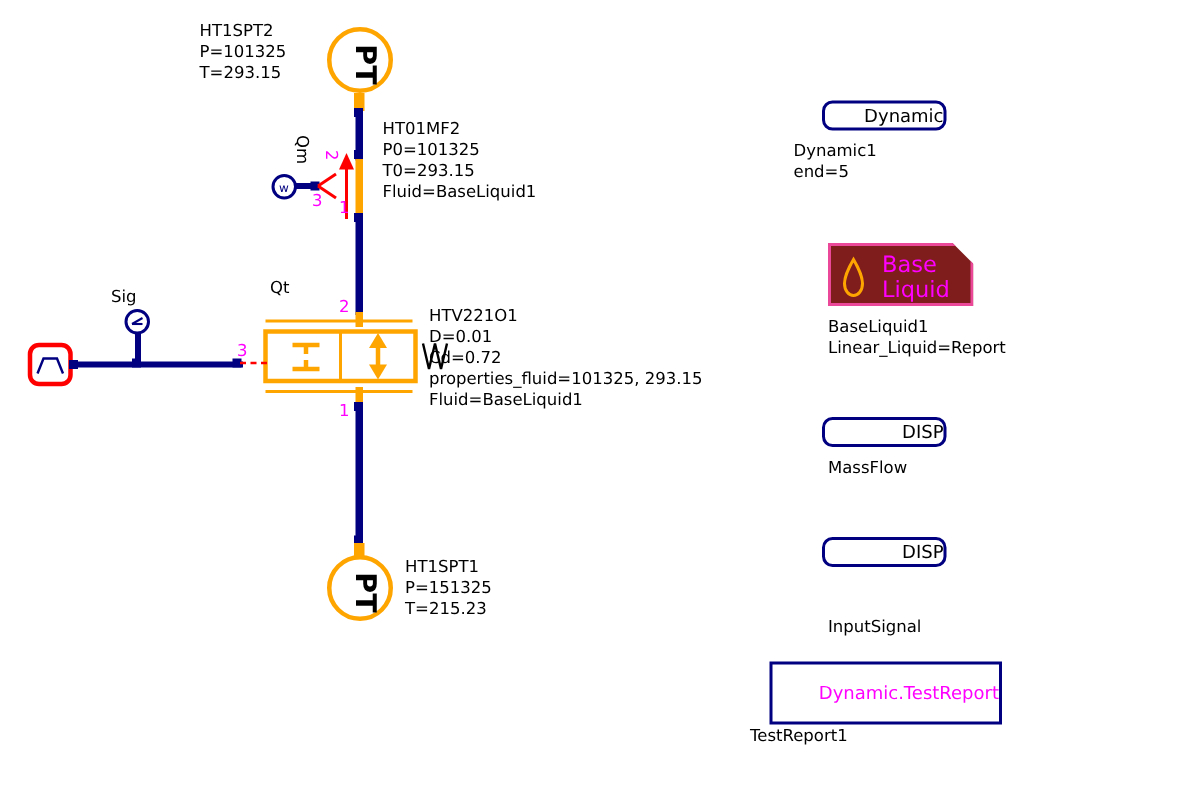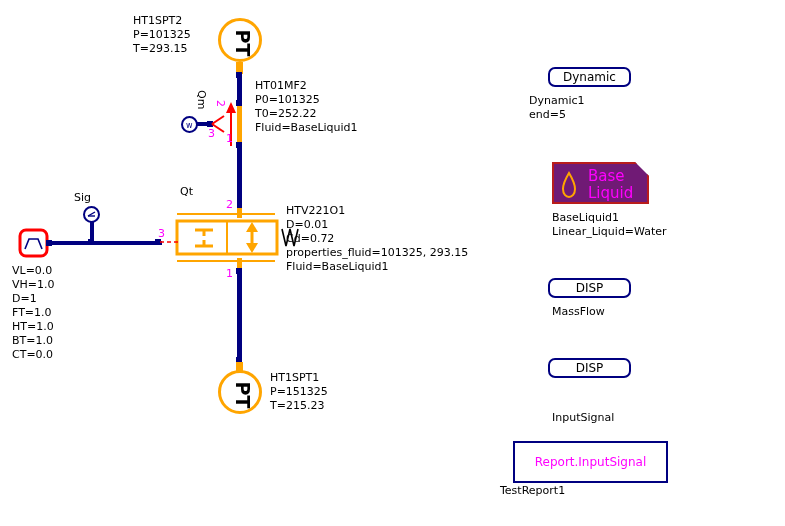--- a/index.html
+++ b/index.html
@@ -84,40 +84,40 @@
     border-radius: 50%;
     box-sizing: border-box;
     background: #ffffff;
   }
   .blockbox {
     position: absolute;
     box-sizing: border-box;
     background: #ffffff;
     display: flex;
     align-items: center;
-    justify-content: center;
+    justify-content: flex-end;
   }
   .rr-block {
     border: 2px solid #000080;
     border-radius: 7px;
     font-size: 12px;
     color: #000000;
     font-family: "DejaVu Sans", sans-serif;
   }
   .report-block {
     border: 2px solid #000080;
     font-size: 12px;
     color: #ff00ff;
     font-family: "DejaVu Sans", sans-serif;
   }
   .fluid-block {
     position: absolute;
     box-sizing: border-box;
-    background: #701a75;
-    border: 2px solid #b91c1c;
+    background: #7f1d1d;
+    border: 2px solid #ec4899;
     clip-path: polygon(0 0, calc(100% - 14px) 0, 100% 14px, 100% 100%, 0 100%);
   }
   .fluid-text {
     position: absolute;
     left: 34px;
     top: 4px;
     font-family: "DejaVu Sans", sans-serif;
     font-size: 15px;
     color: #ff00ff;
     line-height: 17px;
@@ -174,21 +174,21 @@
   <svg style="position:absolute; left:210px; top:113px; width:22px; height:22px;">
     <line x1="2" y1="11" x2="14" y2="3" stroke="#ff0000" stroke-width="2"></line>
     <line x1="2" y1="11" x2="14" y2="19" stroke="#ff0000" stroke-width="2"></line>
   </svg>
   <div class="port-num" style="left:208px; top:128px;">3</div>
   <div class="lbl" style="left:208px; top:90px; transform:rotate(90deg); transform-origin:left top;">Qm</div>
   <div class="lbl" style="left:180px; top:137px;margin-top:48px;">Qt</div>
 
   <div class="lbl" style="left:255px; top:79px;">HT01MF2</div>
   <div class="lbl" style="left:255px; top:93px;">P0=101325
-T0=252.22
+T0=293.15
 Fluid=BaseLiquid1</div>
 
   <div class="port-num" style="left:226px; top:199px;">2</div>
   <div class="pipe-orange" style="left:237px; top:208px; width:5px; height:10px;"></div>
 
   <svg style="position:absolute; left:175px; top:210px; width:115px; height:55px;">
 
     <line x1="2" y1="4" x2="100" y2="4" stroke="#ffa500" stroke-width="2"></line>
 
     <rect x="2" y="11" width="100" height="33" fill="#ffffff" stroke="#ffa500" stroke-width="3"></rect>
@@ -248,52 +248,45 @@
   <div class="sigwire" style="left:90px; top:222px; width:4px; height:20px;"></div>
   <div class="port-sq" style="left:88px; top:239px;"></div>
 
   <div class="port-sq" style="left:155px; top:239px;"></div>
 
   <svg style="position:absolute; left:160px; top:239px; width:22px; height:6px;">
     <line x1="0" y1="3" x2="20" y2="3" stroke="#ff0000" stroke-width="1.6" stroke-dasharray="4,3"></line>
   </svg>
   <div class="port-num" style="left:158px; top:228px;">3</div>
 
-  <div class="lbl" style="left:12px; top:264px;">VL=0.0
-VH=1.0
-D=1
-FT=1.0
-HT=1.0
-BT=1.0
-CT=0.0</div>
 
   <div class="blockbox rr-block" style="left:548px; top:67px; width:83px; height:20px;">
     <span>Dynamic</span>
   </div>
   <div class="caption" style="left:529px; top:94px;">Dynamic1
 end=5</div>
 
   <div class="fluid-block" style="left:552px; top:162px; width:97px; height:42px;">
     <svg style="position:absolute; left:7px; top:7px; width:18px; height:28px;">
       <path d="M8 2 C8 2 2 12 2 18 C2 23 5 26 8 26 C11 26 14 23 14 18 C14 12 8 2 8 2 Z" fill="none" stroke="#ffa500" stroke-width="2"></path>
     </svg>
     <div class="fluid-text">Base
 Liquid</div>
   </div>
   <div class="caption" style="left:552px; top:211px;">BaseLiquid1
-Linear_Liquid=Water</div>
+Linear_Liquid=Report</div>
 
   <div class="blockbox rr-block" style="left:548px; top:278px; width:83px; height:20px;">
     <span>DISP</span>
   </div>
   <div class="caption" style="left:552px; top:305px;">MassFlow</div>
 
   <div class="blockbox rr-block" style="left:548px; top:358px; width:83px; height:20px;">
     <span>DISP</span>
   </div>
   <div class="caption" style="left:552px; top:385px;margin-top:26px;">InputSignal</div>
 
   <div class="blockbox report-block" style="left:513px; top:441px; width:155px; height:42px;">
-    <span>Report.InputSignal</span>
+    <span>Dynamic.TestReport</span>
   </div>
   <div class="caption" style="left:500px; top:484px;">TestReport1</div>
 
 </div>
 
 </body></html>

